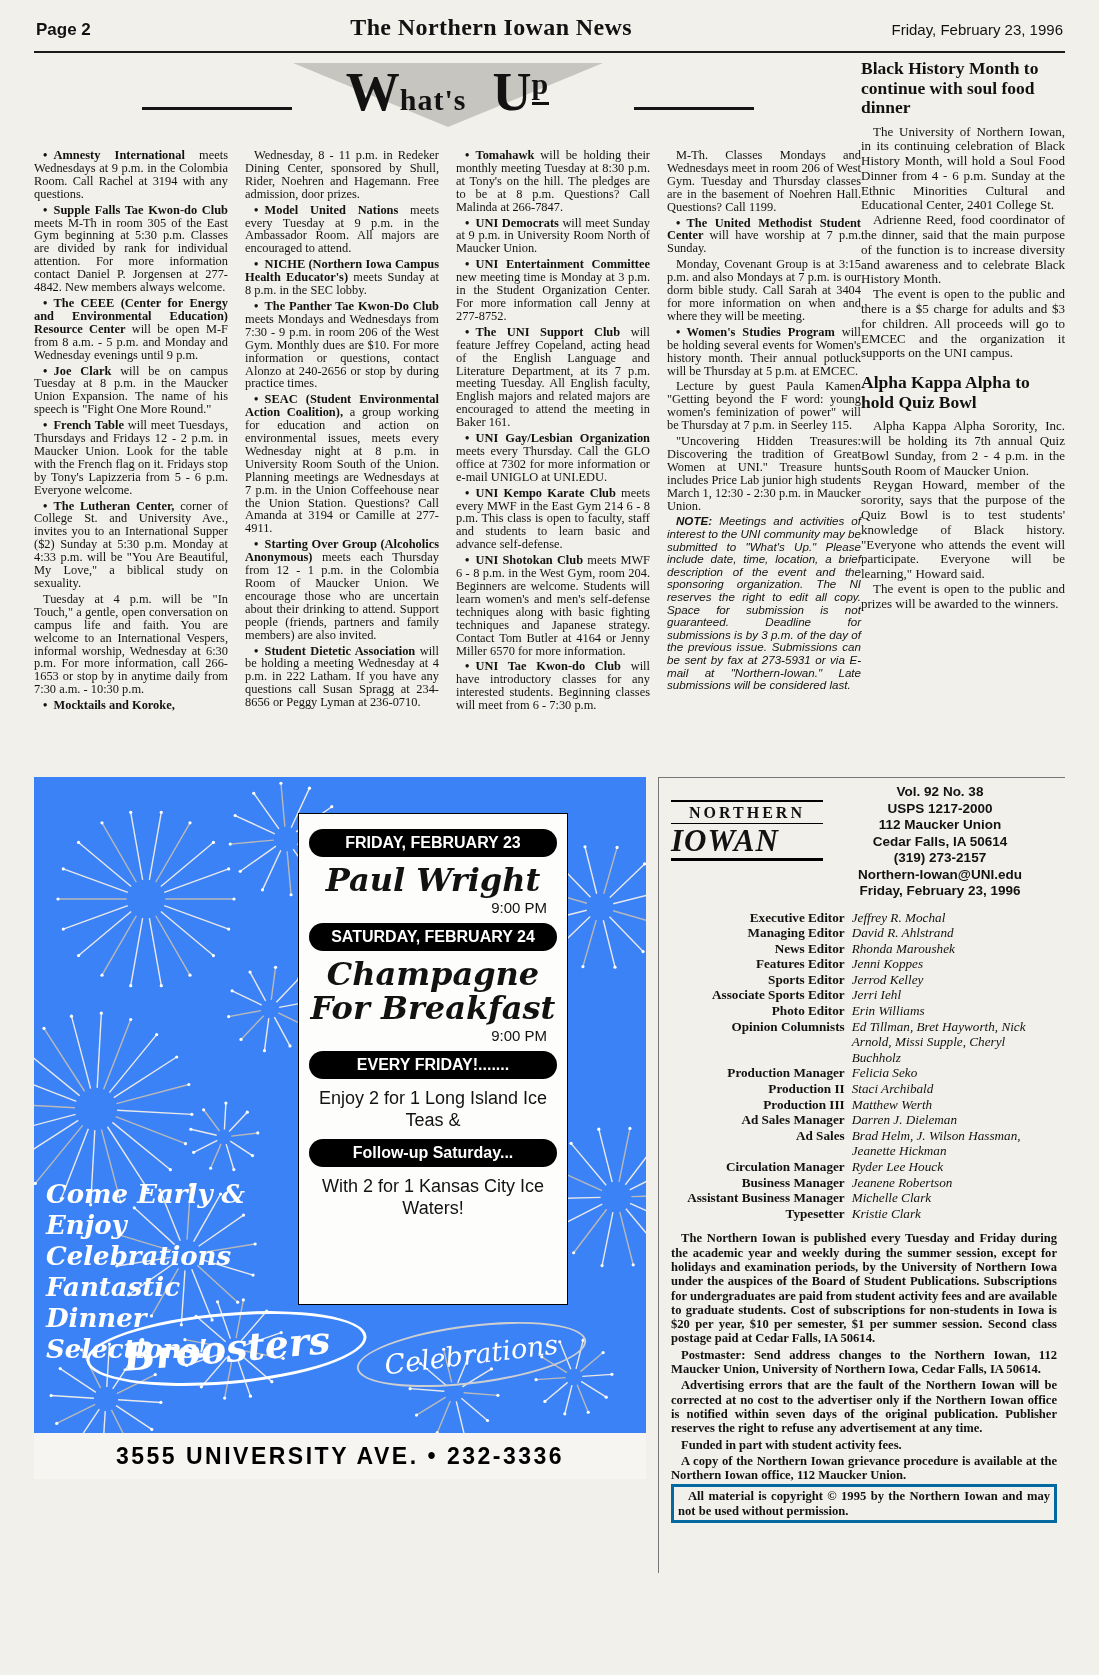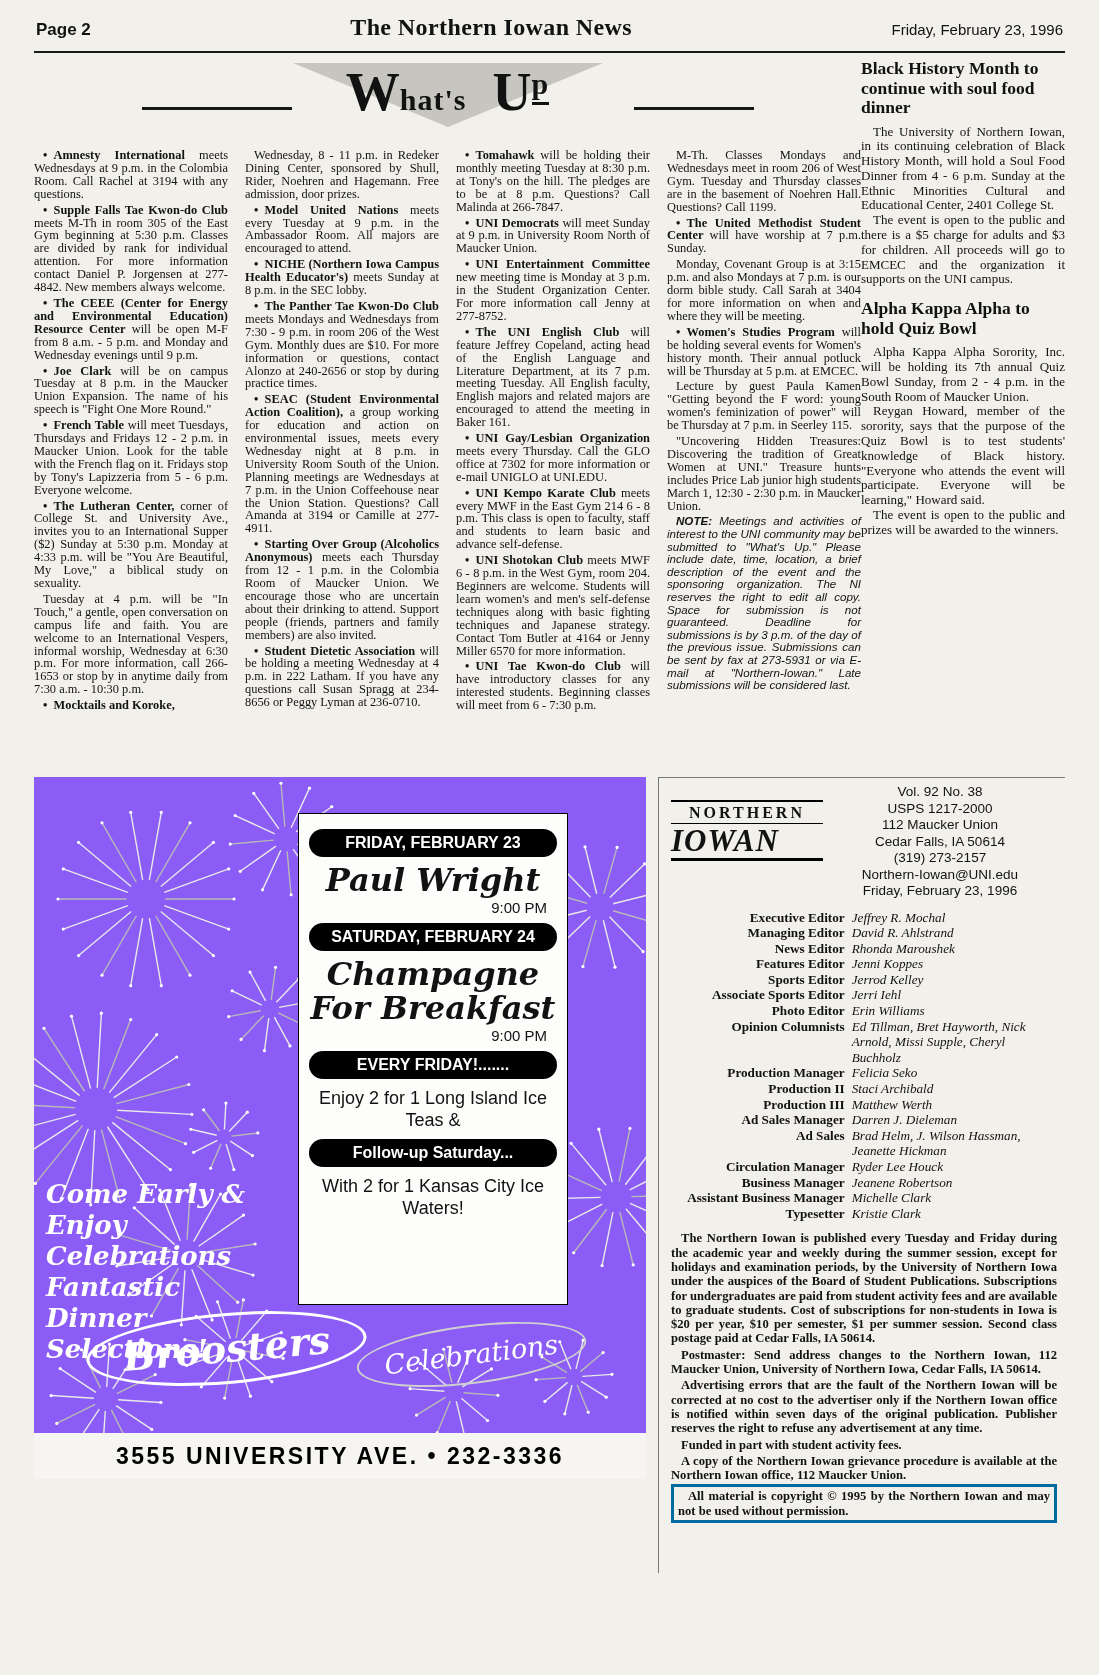--- a/index.html
+++ b/index.html
@@ -37,21 +37,21 @@
   .banner-line.right {right:-36px; width:120px;}
   
   .news-columns {display:flex; gap:17px;}
   .news-col {flex:1; min-width:0; font-size:12.4px; line-height:12.9px; text-align:justify;}
   .news-item {margin:0 0 3px; text-indent:9px;}
   .news-item b {font-weight:bold;}
   .news-item.note {font-family:"Liberation Sans", sans-serif; font-style:italic; font-size:11.6px; line-height:12.6px;}
   
   .bottom-row {display:flex; gap:12px; margin-top:10px; align-items:flex-start;}
   
-  .ad {width:612px; height:702px; background:#8b5cf6; position:relative; overflow:hidden; flex:none;}
+  .ad {width:612px; height:702px; background:#3b82f6; position:relative; overflow:hidden; flex:none;}
   .ad svg.fireworks {position:absolute; left:0; top:0;}
   .ad-panel {position:absolute; left:264px; top:36px; width:270px; height:492px;
     background:#fdfdfb; border:1px solid #000; padding:8px 8px; box-sizing:border-box; z-index:3;}
   .pill {background:#000; color:#fff; border-radius:17px; text-align:center;
     font-family:"Liberation Sans", sans-serif; font-weight:bold; font-size:16px;
     padding:5px 0; margin:7px 2px 4px;}
   .script-title {font-family:"DejaVu Serif", serif; font-style:italic; font-weight:bold;
     font-size:32px; line-height:34px; text-align:center; margin:6px 0 0;}
   .time {text-align:right; font-family:"Liberation Sans", sans-serif; font-size:15px; padding-right:12px; margin:2px 0 6px;}
   .plain-text {text-align:center; font-family:"Liberation Sans", sans-serif; font-size:18px; line-height:22px; margin:8px 4px;}
@@ -68,21 +68,21 @@
     font-family:"Liberation Sans", sans-serif; font-weight:bold; font-size:23px; letter-spacing:2.5px;}
   
   .masthead {flex:1; min-width:0; height:796px; box-sizing:border-box; overflow:hidden;
     border-left:1px solid #777; border-top:1px solid #777; padding:6px 8px 6px 12px;}
   .mh-top {display:flex; align-items:flex-start;}
   .mh-logo {width:152px; margin-top:16px; flex:none;}
   .mh-logo-l1 {font-weight:bold; letter-spacing:3px; font-size:16px; text-align:center;
     border-top:2px solid #000; padding:2px 2px 1px;}
   .mh-logo-l2 {font-size:31px; font-weight:bold; font-style:italic; letter-spacing:1px; 
     border-top:1px solid #000; border-bottom:3px solid #000; line-height:34px;}
-  .mh-info {flex:1; text-align:center; font-family:"Liberation Sans", sans-serif; font-weight:normal;
+  .mh-info {flex:1; text-align:center; font-family:"Liberation Sans", sans-serif; font-weight:bold;
     font-size:13.5px; line-height:16.5px;}
   .staff {margin-top:10px; font-size:13.2px; line-height:15.6px;}
   .staff-row {display:flex;}
   .staff-role {width:45%; text-align:right; font-weight:bold; padding-right:7px; flex:none;}
   .staff-names {flex:1; font-style:italic;}
   .mh-paras {margin-top:10px; font-weight:bold; font-size:12.6px; line-height:14.3px; text-align:justify;}
   .mh-paras p {margin:0 0 2px; text-indent:10px;}
   .mh-paras p.boxed {border:3px solid #0369a1; padding:2px 4px; margin-top:2px;}
 </style>
 </head>
@@ -123,41 +123,42 @@
             <p class="news-item"><b>• NICHE (Northern Iowa Campus Health Educator's) </b>meets Sunday at 8 p.m. in the SEC lobby.</p>
             <p class="news-item"><b>• The Panther Tae Kwon-Do Club </b>meets Mondays and Wednesdays from 7:30 - 9 p.m. in room 206 of the West Gym. Monthly dues are $10. For more information or questions, contact Alonzo at 240-2656 or stop by during practice times.</p>
             <p class="news-item"><b>• SEAC (Student Environmental Action Coalition), </b>a group working for education and action on environmental issues, meets every Wednesday night at 8 p.m. in University Room South of the Union. Planning meetings are Wednesdays at 7 p.m. in the Union Coffeehouse near the Union Station. Questions? Call Amanda at 3194 or Camille at 277-4911.</p>
             <p class="news-item"><b>• Starting Over Group (Alcoholics Anonymous) </b>meets each Thursday from 12 - 1 p.m. in the Colombia Room of Maucker Union. We encourage those who are uncertain about their drinking to attend. Support people (friends, partners and family members) are also invited.</p>
             <p class="news-item"><b>• Student Dietetic Association </b>will be holding a meeting Wednesday at 4 p.m. in 222 Latham. If you have any questions call Susan Spragg at 234-8656 or Peggy Lyman at 236-0710.</p>
           </div>
           <div class="news-col">
             <p class="news-item"><b>• Tomahawk </b>will be holding their monthly meeting Tuesday at 8:30 p.m. at Tony's on the hill. The pledges are to be at 8 p.m. Questions? Call Malinda at 266-7847.</p>
             <p class="news-item"><b>• UNI Democrats </b>will meet Sunday at 9 p.m. in University Room North of Maucker Union.</p>
             <p class="news-item"><b>• UNI Entertainment Committee </b>new meeting time is Monday at 3 p.m. in the Student Organization Center. For more information call Jenny at 277-8752.</p>
-            <p class="news-item"><b>• The UNI English Club </b>will feature Jeffrey Copeland, acting head of the English Language and Literature Department, at its 7 p.m. meeting Tuesday. All English faculty, English majors and related majors are encouraged to attend the meeting in Baker 161.</p>
+            <p class="news-item"><b>• The UNI Support Club </b>will feature Jeffrey Copeland, acting head of the English Language and Literature Department, at its 7 p.m. meeting Tuesday. All English faculty, English majors and related majors are encouraged to attend the meeting in Baker 161.</p>
             <p class="news-item"><b>• UNI Gay/Lesbian Organization </b>meets every Thursday. Call the GLO office at 7302 for more information or e-mail UNIGLO at UNI.EDU.</p>
             <p class="news-item"><b>• UNI Kempo Karate Club </b>meets every MWF in the East Gym 214 6 - 8 p.m. This class is open to faculty, staff and students to learn basic and advance self-defense.</p>
             <p class="news-item"><b>• UNI Shotokan Club </b>meets MWF 6 - 8 p.m. in the West Gym, room 204. Beginners are welcome. Students will learn women's and men's self-defense techniques along with basic fighting techniques and Japanese strategy. Contact Tom Butler at 4164 or Jenny Miller 6570 for more information.</p>
             <p class="news-item"><b>• UNI Tae Kwon-do Club </b>will have introductory classes for any interested students. Beginning classes will meet from 6 - 7:30 p.m.</p>
           </div>
           <div class="news-col">
             <p class="news-item">M-Th. Classes Mondays and Wednesdays meet in room 206 of West Gym. Tuesday and Thursday classes are in the basement of Noehren Hall. Questions? Call 1199.</p>
             <p class="news-item"><b>• The United Methodist Student Center </b>will have worship at 7 p.m. Sunday.</p>
             <p class="news-item">Monday, Covenant Group is at 3:15 p.m. and also Mondays at 7 p.m. is our dorm bible study. Call Sarah at 3404 for more information on when and where they will be meeting.</p>
             <p class="news-item"><b>• Women's Studies Program </b>will be holding several events for Women's history month. Their annual potluck will be Thursday at 5 p.m. at EMCEC.</p>
             <p class="news-item">Lecture by guest Paula Kamen "Getting beyond the F word: young women's feminization of power" will be Thursday at 7 p.m. in Seerley 115.</p>
             <p class="news-item">"Uncovering Hidden Treasures: Discovering the tradition of Great Women at UNI." Treasure hunts includes Price Lab junior high students March 1, 12:30 - 2:30 p.m. in Maucker Union.</p>
             <p class="news-item note"><b>NOTE: </b>Meetings and activities of interest to the UNI community may be submitted to "What's Up." Please include date, time, location, a brief description of the event and the sponsoring organization. The NI reserves the right to edit all copy. Space for submission is not guaranteed. Deadline for submissions is by 3 p.m. of the day of the previous issue. Submissions can be sent by fax at 273-5931 or via E-mail at "Northern-Iowan." Late submissions will be considered last.</p>
           </div>
         </div>
     </div>
     <aside class="right-col">
         <div class="article">
           <h2 class="article-headline">Black History Month to continue with soul food dinner</h2>
           <p class="article-para">The University of Northern Iowan, in its continuing celebration of Black History Month, will hold a Soul Food Dinner from 4 - 6 p.m. Sunday at the Ethnic Minorities Cultural and Educational Center, 2401 College St.</p>
+          <p class="article-para">Adrienne Reed, food coordinator of the dinner, said that the main purpose of the function is to increase diversity and awareness and to celebrate Black History Month.</p>
           <p class="article-para">The event is open to the public and there is a $5 charge for adults and $3 for children. All proceeds will go to EMCEC and the organization it supports on the UNI campus.</p>
         </div>
         <div class="article">
           <h2 class="article-headline">Alpha Kappa Alpha to hold Quiz Bowl</h2>
           <p class="article-para">Alpha Kappa Alpha Sorority, Inc. will be holding its 7th annual Quiz Bowl Sunday, from 2 - 4 p.m. in the South Room of Maucker Union.</p>
           <p class="article-para">Reygan Howard, member of the sorority, says that the purpose of the Quiz Bowl is to test students' knowledge of Black history. "Everyone who attends the event will participate. Everyone will be learning," Howard said.</p>
           <p class="article-para">The event is open to the public and prizes will be awarded to the winners.</p>
         </div>
       </aside>
   </div>

